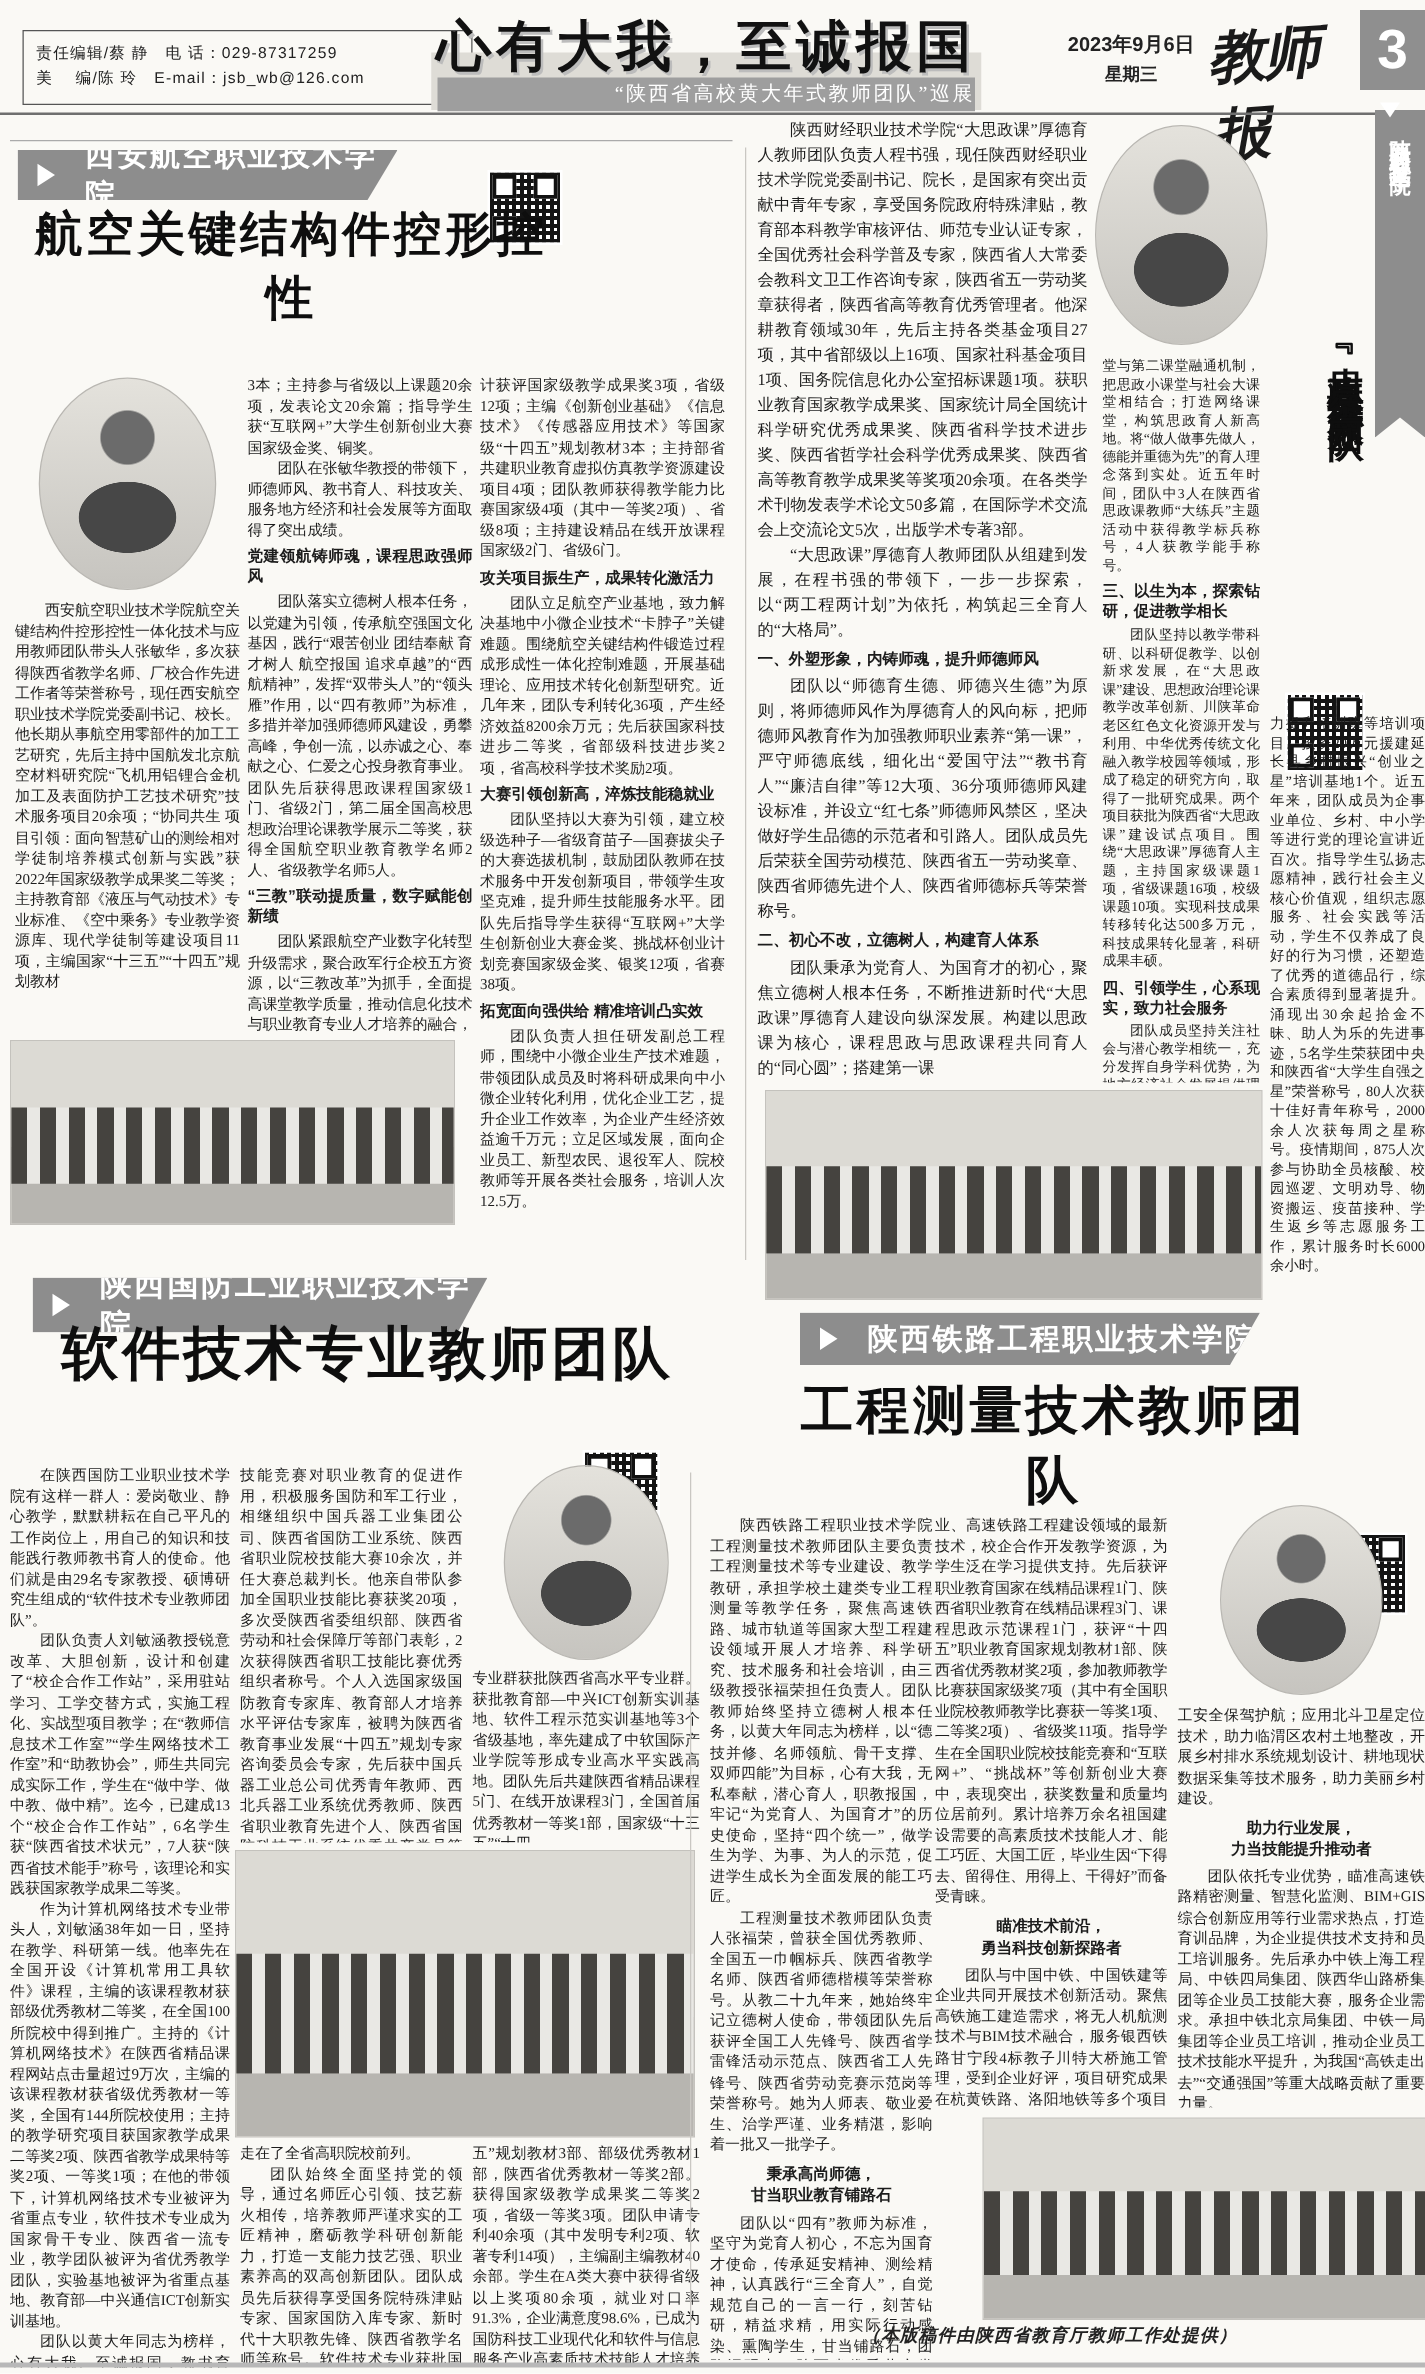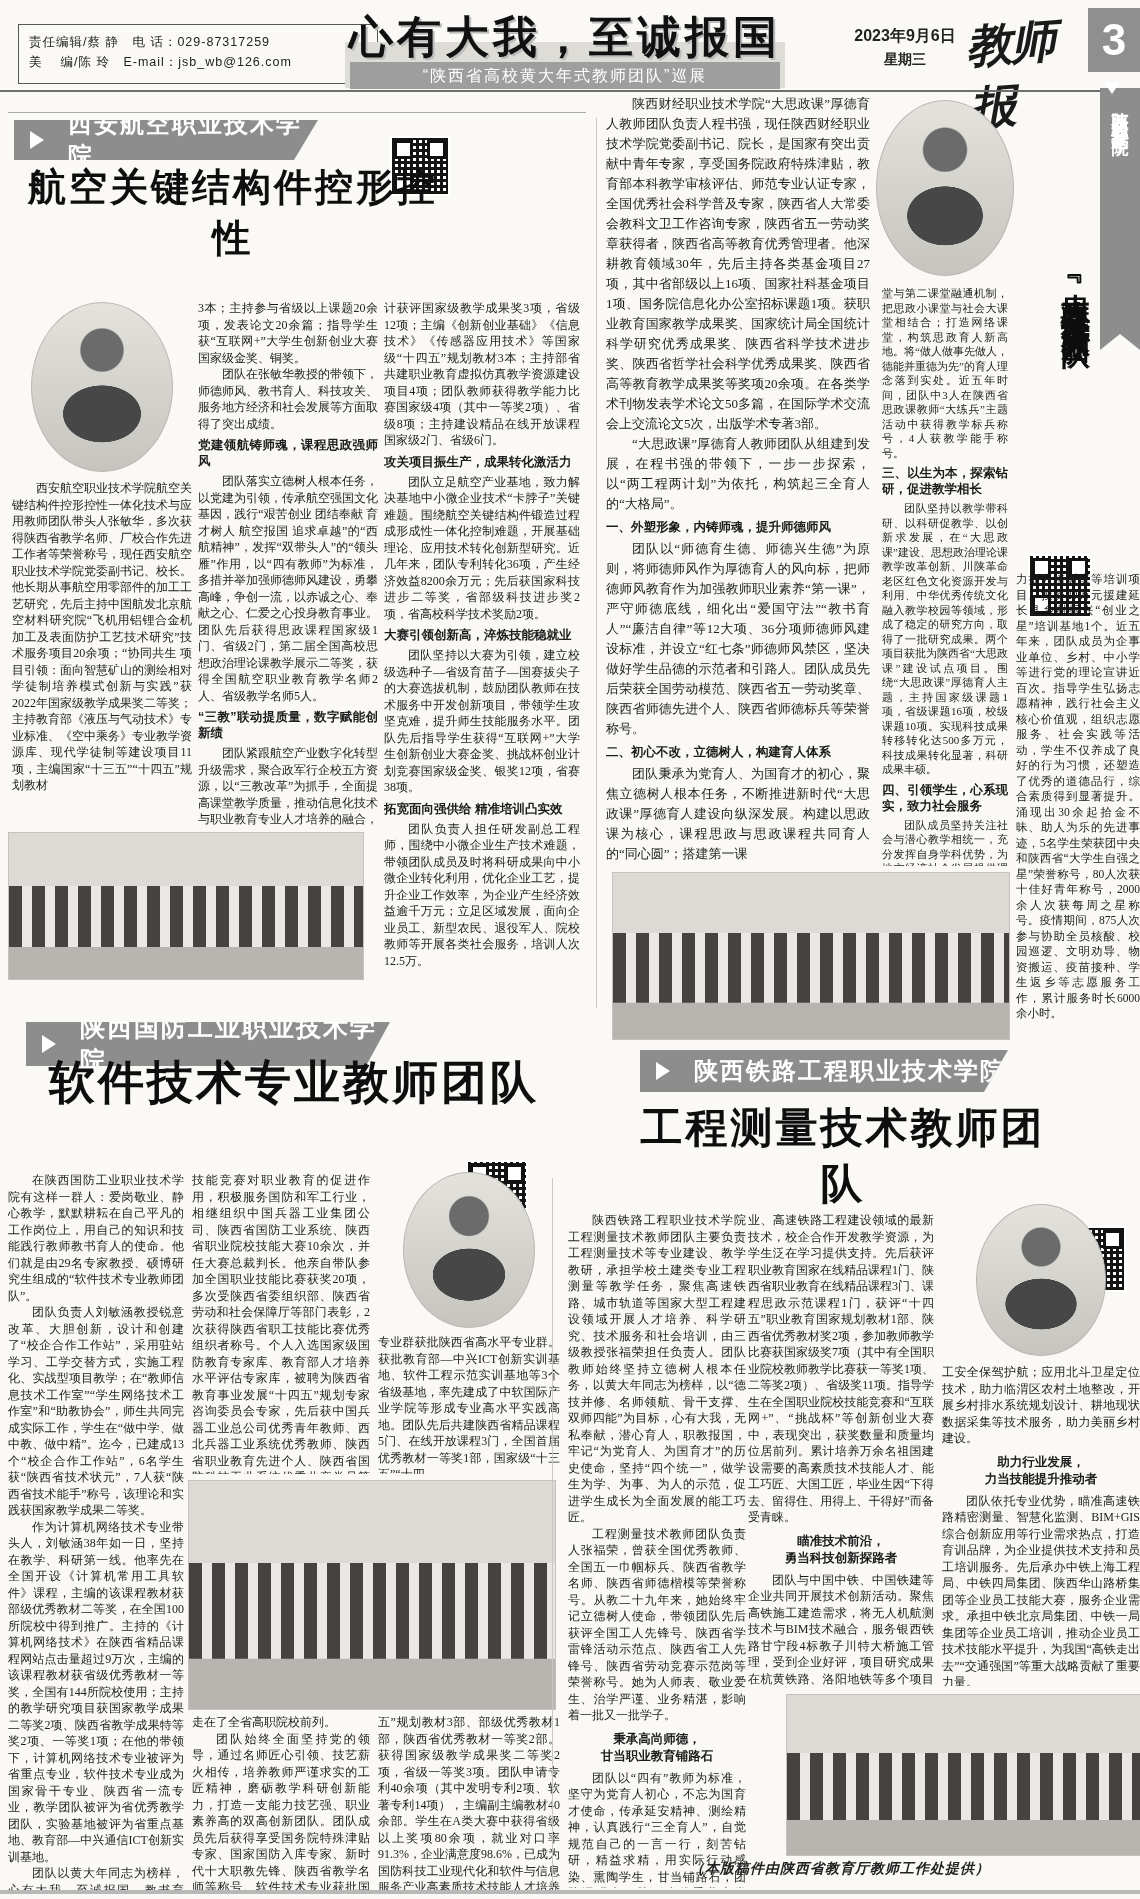--- a/index.html
+++ b/index.html
@@ -5,22 +5,22 @@
   html,body{margin:0;padding:0;}
   .page{position:relative;width:1140px;height:1899px;background:#faf9f5;overflow:hidden;
         font-family:"Liberation Serif","DejaVu Serif",serif;color:#1c1c1c;}
   .abs{position:absolute;}
   
   .editor-box{border:1px solid #555;padding:7px 10px;font-family:"Liberation Sans","DejaVu Sans",sans-serif;
               font-size:12.5px;line-height:20px;color:#222;letter-spacing:1px;}
   .mast-backdrop{background:#dedcd6;}
   .mast-title{font-size:44px;font-weight:900;text-align:center;letter-spacing:4px;color:#111;
               text-shadow:2px 2px 0 #bcbcbc;}
-  .mast-banner{background:#9e9e9e;color:#fff;text-align:center;font-size:16px;line-height:27px;
-               font-family:Liberation Sans, sans-serif;letter-spacing:2px;}
+  .mast-banner{background:#9e9e9e;color:#fff;text-align:right;font-size:16px;line-height:27px;
+               font-family:Liberation Serif, serif;letter-spacing:2px;}
   .mast-date{font-family:"Liberation Sans","DejaVu Sans",sans-serif;font-weight:bold;text-align:center;color:#222;}
   .mast-date .d1{font-size:16px;} .mast-date .d2{font-size:14px;margin-top:4px;}
   .paper-name{font-size:46px;font-weight:900;font-style:italic;letter-spacing:-2px;transform:rotate(-4deg);color:#1a1a1a;}
   .page-num{background:#8f8f8f;color:#fff;font-family:"Liberation Sans","DejaVu Sans",sans-serif;
             font-size:44px;font-weight:bold;text-align:center;line-height:64px;}
   .hrule{background:#6f6f6f;} .thinrule{background:#aaa;}
   
   .badge{background:#8d8d8d;color:#fff;display:flex;align-items:center;gap:24px;padding-left:16px;
          font-family:"Liberation Sans","DejaVu Sans",sans-serif;font-weight:bold;letter-spacing:2px;
          clip-path:polygon(0 0,100% 0,calc(100% - 24px) 100%,0 100%);}

